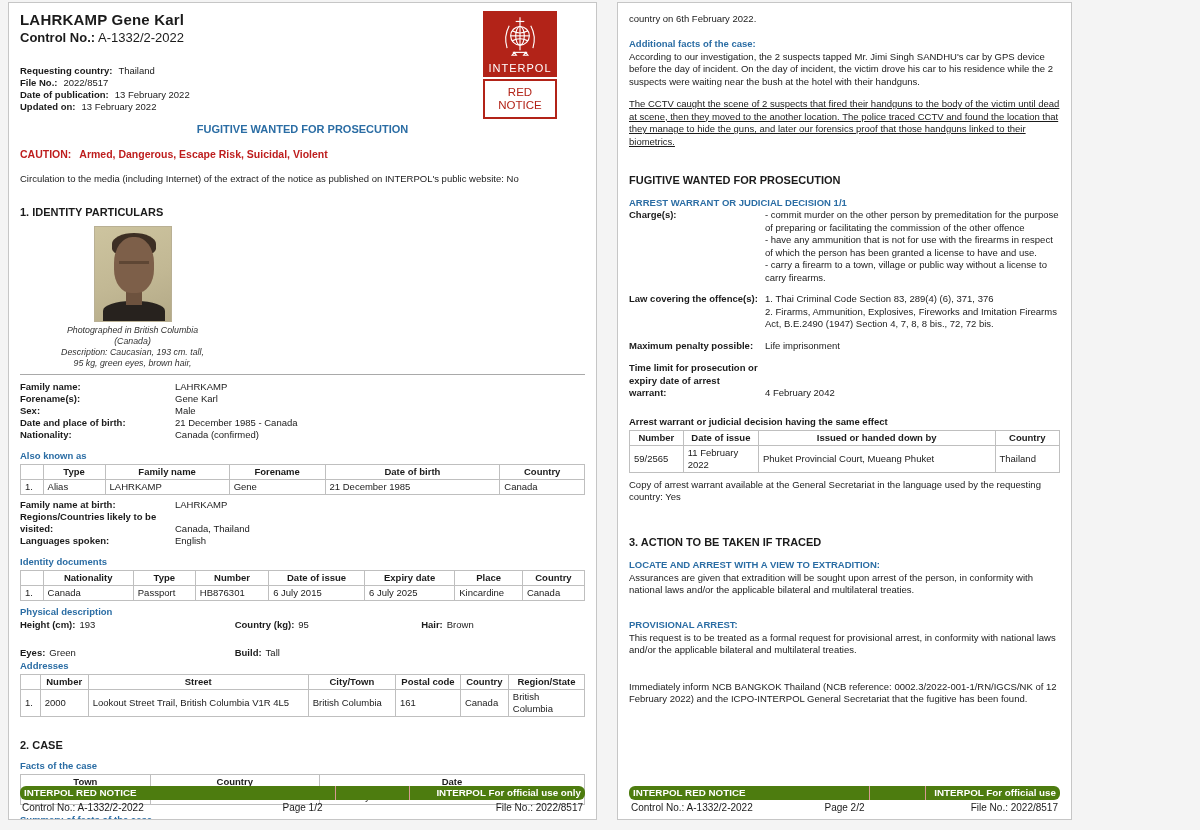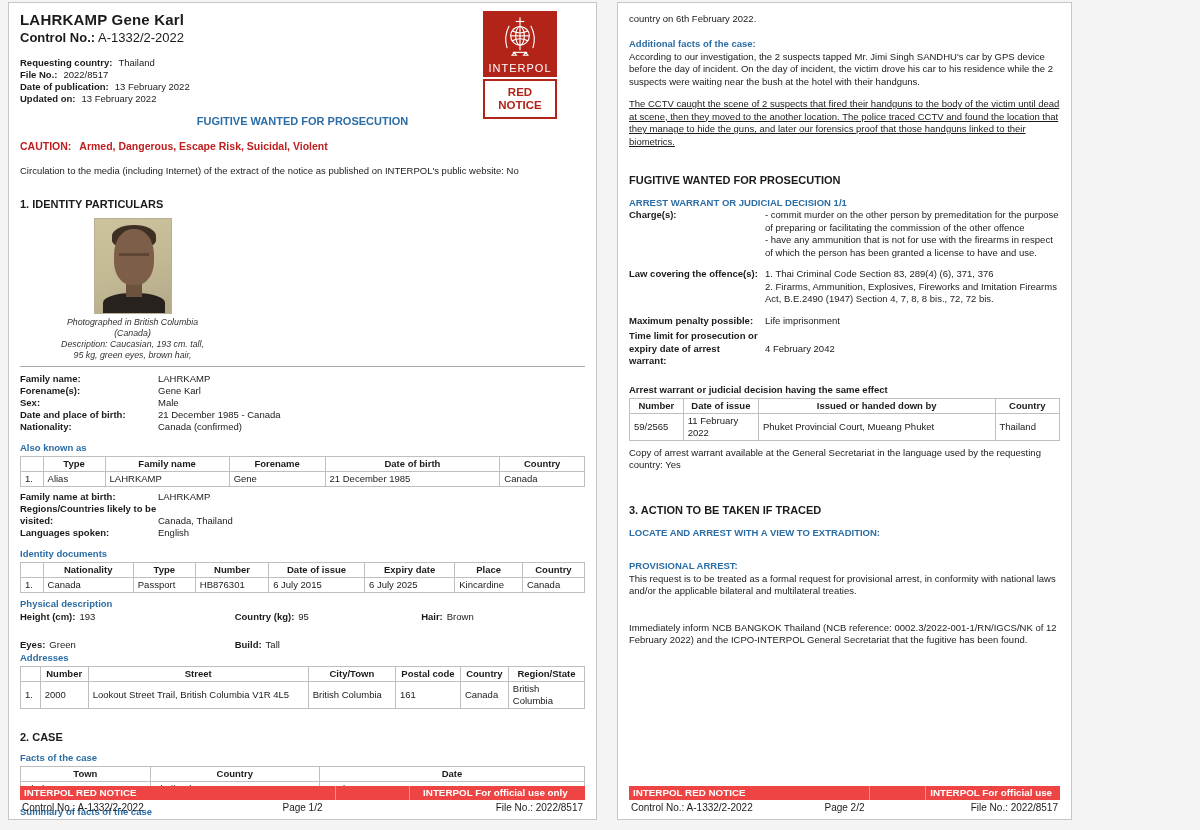--- a/index.html
+++ b/index.html
@@ -8,28 +8,28 @@
   .page { position:absolute; top:2px; height:818px; background:#fff; border:1px solid #c6c6c6; overflow:hidden; }
   #page-1 { left:8px; width:589px; }
   #page-2 { left:617px; width:455px; }
   .content { padding:8px 11px 40px 11px; }
 
   
   .doc-header { position:relative; }
   .person-name { font-size:15px; font-weight:bold; letter-spacing:.2px; }
   .control-line { font-size:13px; margin-top:2px; }
   .control-line .b { font-weight:bold; }
-  .meta { margin-top:12px; }
+  .meta { margin-top:20px; }
   .meta-row { line-height:12px; }
   .meta-row .b { font-weight:bold; margin-right:6px; }
   .logo { position:absolute; top:0; right:28px; width:74px; text-align:center; }
   .logo-emblem { background:#B22318; color:#fff; padding:4px 3px 3px; }
   .logo-emblem svg { display:block; margin:0 auto; }
   .logo-word { font-size:11px; letter-spacing:1px; font-weight:normal; margin-top:1px; }
-  .logo-rednotice { border:2px solid #B22318; background:#fff; color:#B22318; font-weight:bold; font-size:11.5px; line-height:1.15; padding:5px 2px; margin-top:2px; }
+  .logo-rednotice { border:2px solid #B22318; background:#fff; color:#B22318; font-weight:normal; font-size:11.5px; line-height:1.15; padding:5px 2px; margin-top:2px; }
 
   .banner { text-align:center; color:#2B6DA4; font-weight:bold; font-size:11px; margin-top:10px; }
   .caution { color:#BE1E1E; font-weight:bold; font-size:10.5px; margin-top:13px; }
   .caution .cl { margin-right:8px; }
   .circulation { margin-top:13px; }
 
   .section-title { font-size:11px; font-weight:bold; margin-top:22px; }
   .blue-h { color:#2B6DA4; font-weight:bold; margin-top:9px; }
 
   
@@ -38,21 +38,21 @@
   .photo .head { position:absolute; left:19px; top:10px; width:40px; height:56px; background:#7d5f49; border-radius:46% 46% 42% 42%; }
   .photo .hair { position:absolute; left:17px; top:6px; width:44px; height:22px; background:#3d2f24; border-radius:50% 50% 30% 30%; }
   .photo .brow { position:absolute; left:24px; top:34px; width:30px; height:3px; background:#4a3627; opacity:.6; }
   .photo .shirt { position:absolute; left:8px; bottom:-2px; width:62px; height:22px; background:#27221e; border-radius:45% 45% 0 0; }
   .photo .neck { position:absolute; left:31px; bottom:16px; width:16px; height:14px; background:#6d523e; }
   .caption { margin-top:3px; font-style:italic; color:#333; font-size:8.8px; line-height:11px; }
 
   hr.rule { border:none; border-top:1px solid #a9a9a9; margin:5px 0 6px; }
 
   .field-row { display:flex; line-height:12px; }
-  .field-row .fl { width:138px; font-weight:bold; flex:none; }
+  .field-row .fl { width:155px; font-weight:bold; flex:none; }
   .field-row .fv { flex:1; }
   .field-row.bottom-align { align-items:flex-end; }
 
   table { width:100%; border-collapse:collapse; margin:3px 0 4px; }
   th, td { border:1px solid #bfbfbf; padding:1px 4px; font-size:9.5px; line-height:12px; }
   th { font-weight:bold; text-align:center; }
   td { text-align:left; }
 
   .phys-grid { display:grid; grid-template-columns:38% 33% 29%; row-gap:17px; margin-top:2px; }
   .phys-cell .b { font-weight:bold; margin-right:4px; }
@@ -61,25 +61,25 @@
   .gap-s { margin-top:10px;text-decoration:underline; }
 
   
   .label-block { display:flex; margin-top:9px; line-height:12.5px; }
   .label-block .fl { width:136px; font-weight:bold; flex:none; padding-right:6px; }
   .label-block .fv { flex:1; }
   .bold-h { font-weight:bold; margin-top:16px; }
 
   
   .page-footer { position:absolute; left:11px; right:11px; bottom:3px; }
-  .bar { display:flex; background:#ef4444; height:14px; }
+  .bar { display:flex; background:#4d7c0f; height:14px;border-radius:6px; }
   .bar span { display:block; line-height:14px; color:#fff; font-weight:bold; font-size:9.8px; }
   .bar .bar-left { width:56%; padding-left:4px; border-right:1px solid #d89a93; }
   .bar .bar-mid { width:13%; border-right:1px solid #d89a93; }
-  .bar .bar-right { flex:1; text-align:center; padding-right:4px; }
+  .bar .bar-right { flex:1; text-align:right; padding-right:4px; }
   .foot-row { display:flex; padding:2px 2px 3px; font-size:10px; }
   .foot-row span { flex:1; }
   .foot-row .c { text-align:center; }
   .foot-row .r { text-align:right; }
 </style>
 </head>
 <body>
 
 <div class="page" id="page-1">
   <div class="content">
@@ -320,37 +320,38 @@
 
     <div class="section-title" style="margin-top:26px">FUGITIVE WANTED FOR PROSECUTION</div>
 
     <div class="blue-h" style="margin-top:11px">ARREST WARRANT OR JUDICIAL DECISION 1/1</div>
 
     <div class="label-block" style="margin-top:1px">
       <span class="fl">Charge(s):</span>
       <span class="fv">
         <div>- commit murder on the other person by premeditation for the purpose of preparing or facilitating the commission of the other offence</div>
         <div>- have any ammunition that is not for use with the firearms in respect of which the person has been granted a license to have and use.</div>
+        <div>- carry a firearm to a town, village or public way without a license to carry firearms.</div>
       </span>
     </div>
 
     <div class="label-block">
       <span class="fl">Law covering the offence(s):</span>
       <span class="fv">
         <div>1. Thai Criminal Code Section 83, 289(4) (6), 371, 376</div>
         <div>2. Firarms, Ammunition, Explosives, Fireworks and Imitation Firearms Act, B.E.2490 (1947) Section 4, 7, 8, 8 bis., 72, 72 bis.</div>
       </span>
     </div>
 
     <div class="label-block">
       <span class="fl">Maximum penalty possible:</span>
       <span class="fv">Life imprisonment</span>
     </div>
 
-    <div class="label-block" style="margin-top:3px; align-items:center">
+    <div class="label-block" style="margin-top:10px; align-items:flex-end">
       <span class="fl">
         <div>Time limit for prosecution or</div>
         <div>expiry date of arrest warrant:</div>
       </span>
       <span class="fv">4 February 2042</span>
     </div>
 
     <div class="bold-h">Arrest warrant or judicial decision having the same effect</div>
     <table>
       <tbody>
@@ -367,20 +368,21 @@
         <td>Thailand</td>
       </tr>
     </tbody>
       </table>
 
     <div class="para" style="margin-top:6px">Copy of arrest warrant available at the General Secretariat in the language used by the requesting country: Yes</div>
 
     <div class="section-title" style="margin-top:32px">3. ACTION TO BE TAKEN IF TRACED</div>
 
     <div class="blue-h" style="margin-top:11px">LOCATE AND ARREST WITH A VIEW TO EXTRADITION:</div>
+    <p class="para">Assurances are given that extradition will be sought upon arrest of the person, in conformity with national laws and/or the applicable bilateral and multilateral treaties.</p>
 
     <div class="blue-h" style="margin-top:22px">PROVISIONAL ARREST:</div>
     <p class="para">This request is to be treated as a formal request for provisional arrest, in conformity with national laws and/or the applicable bilateral and multilateral treaties.</p>
 
     <p class="para" style="margin-top:24px">Immediately inform NCB BANGKOK Thailand (NCB reference: 0002.3/2022-001-1/RN/IGCS/NK of 12 February 2022) and the ICPO-INTERPOL General Secretariat that the fugitive has been found.</p>
   </div>
 
   <div class="page-footer">
     <div class="bar">
       <span class="bar-left">INTERPOL RED NOTICE</span>

